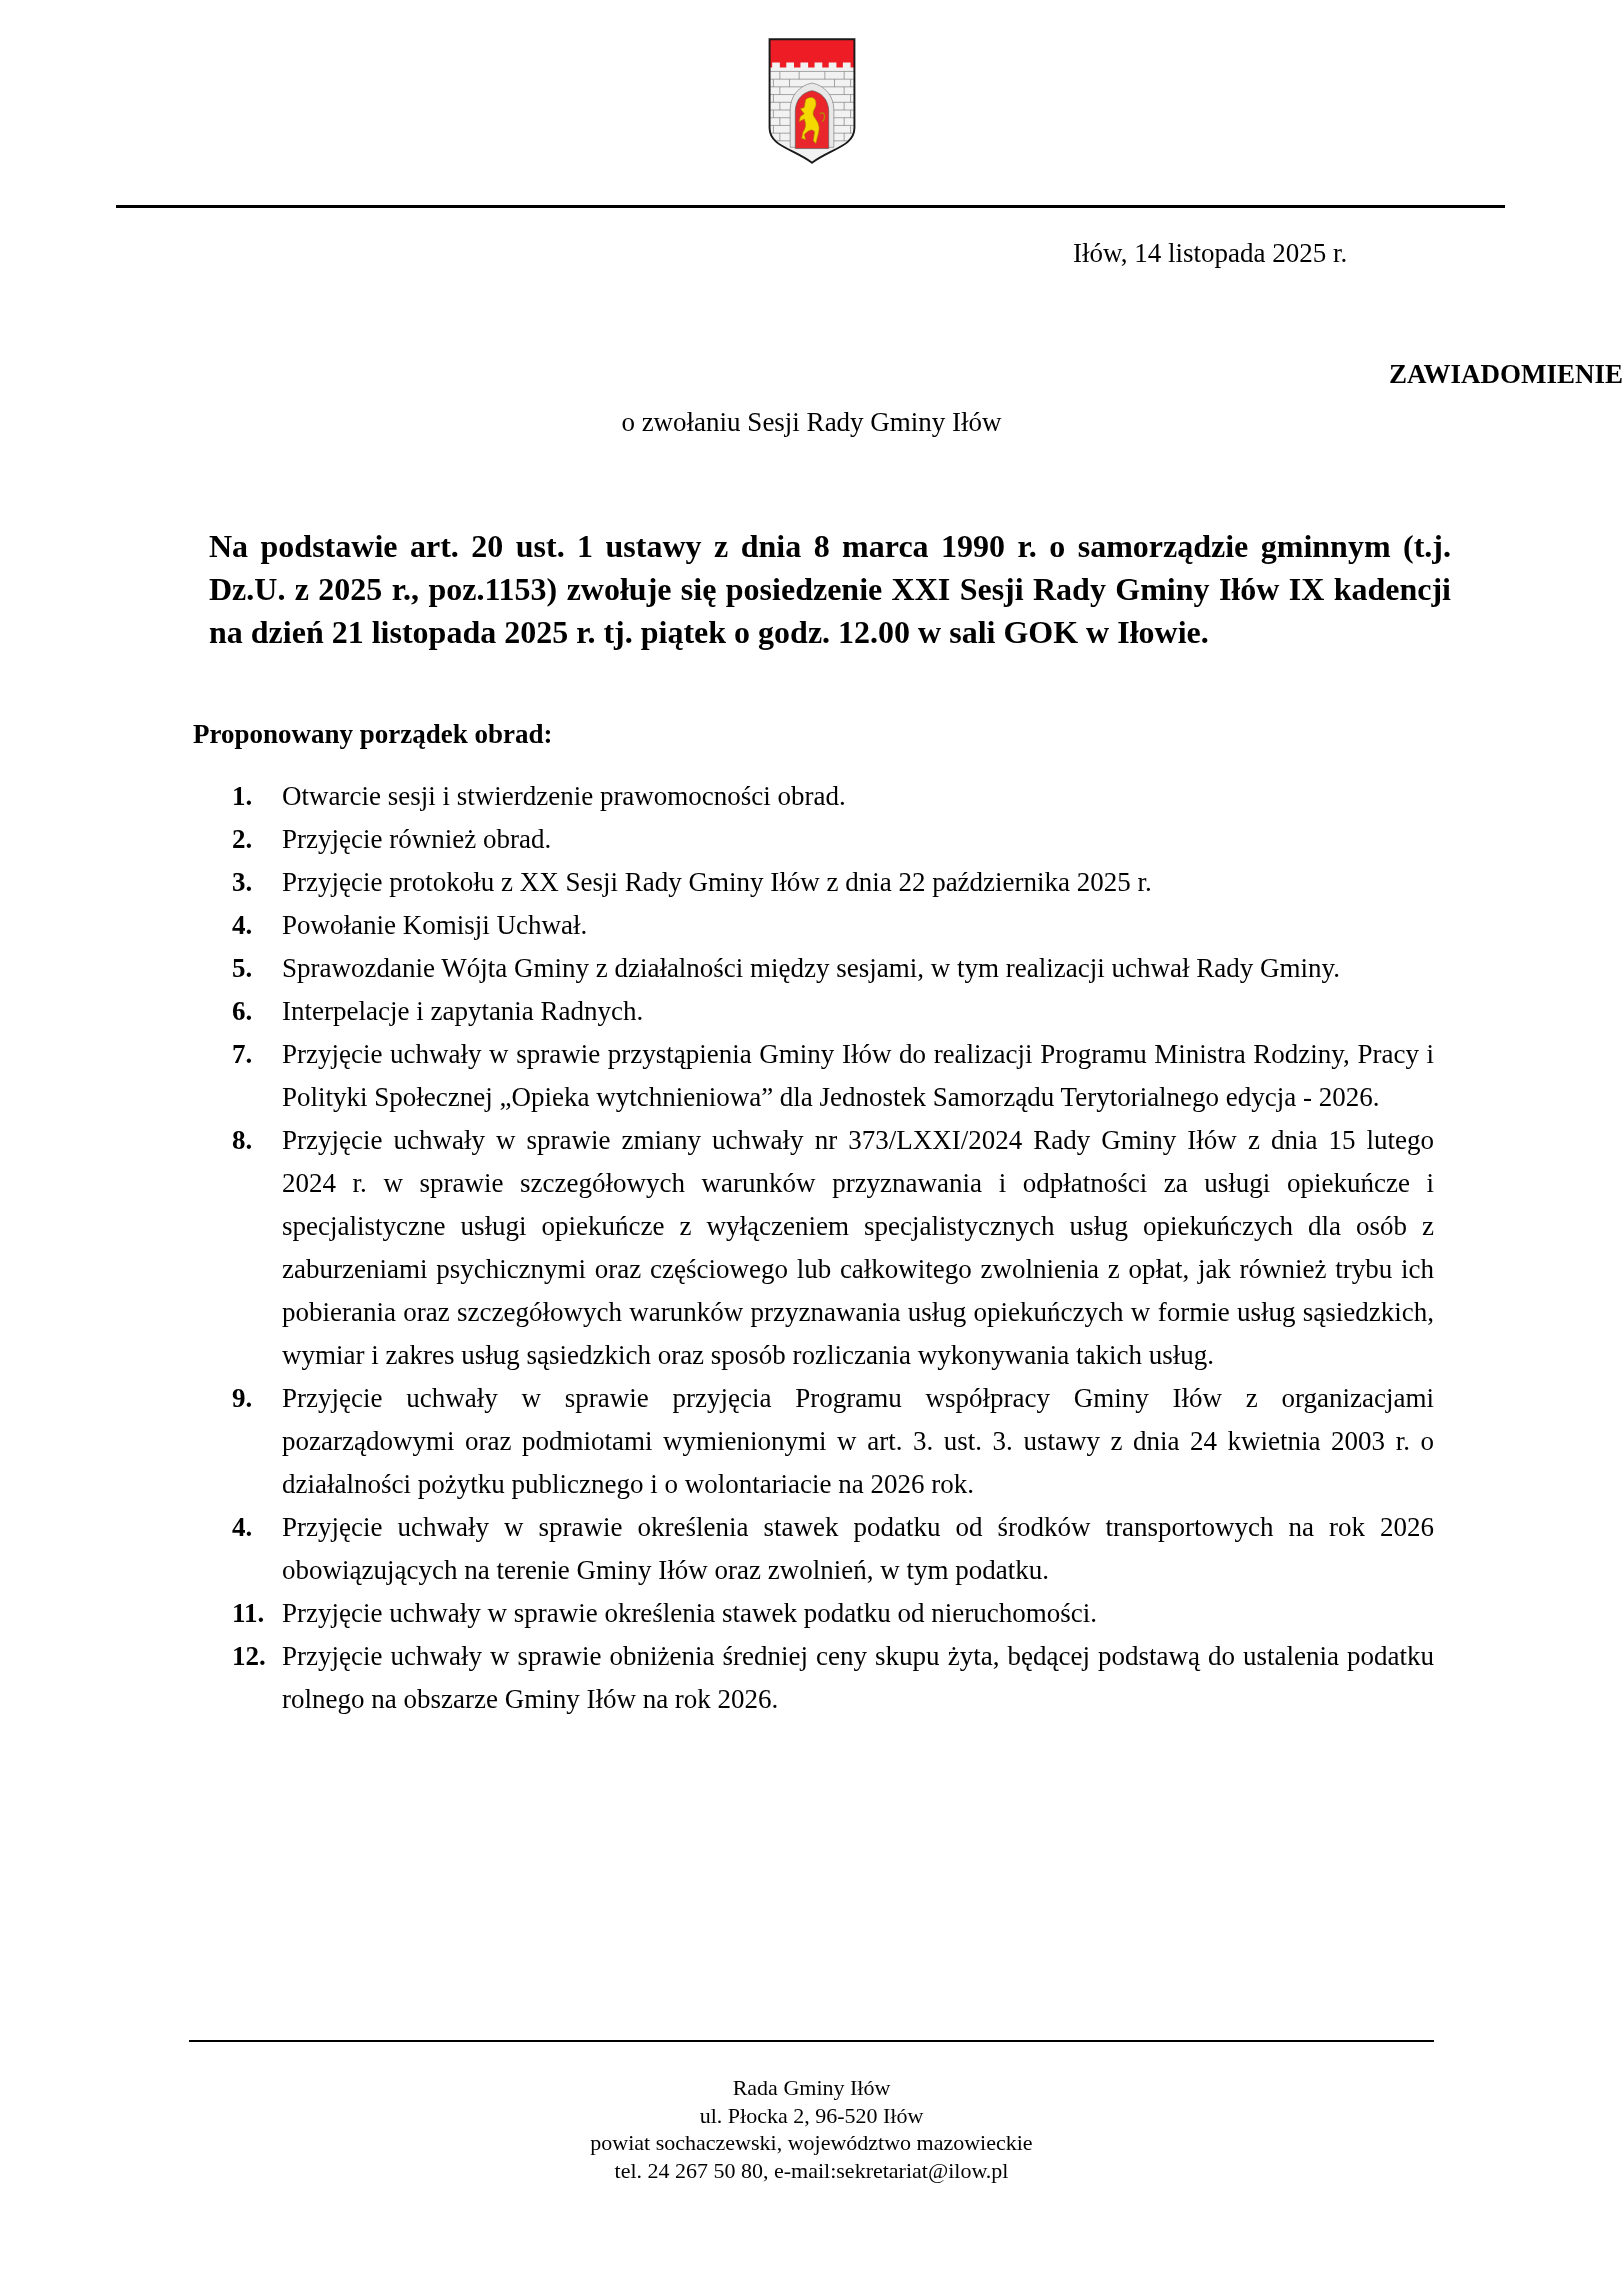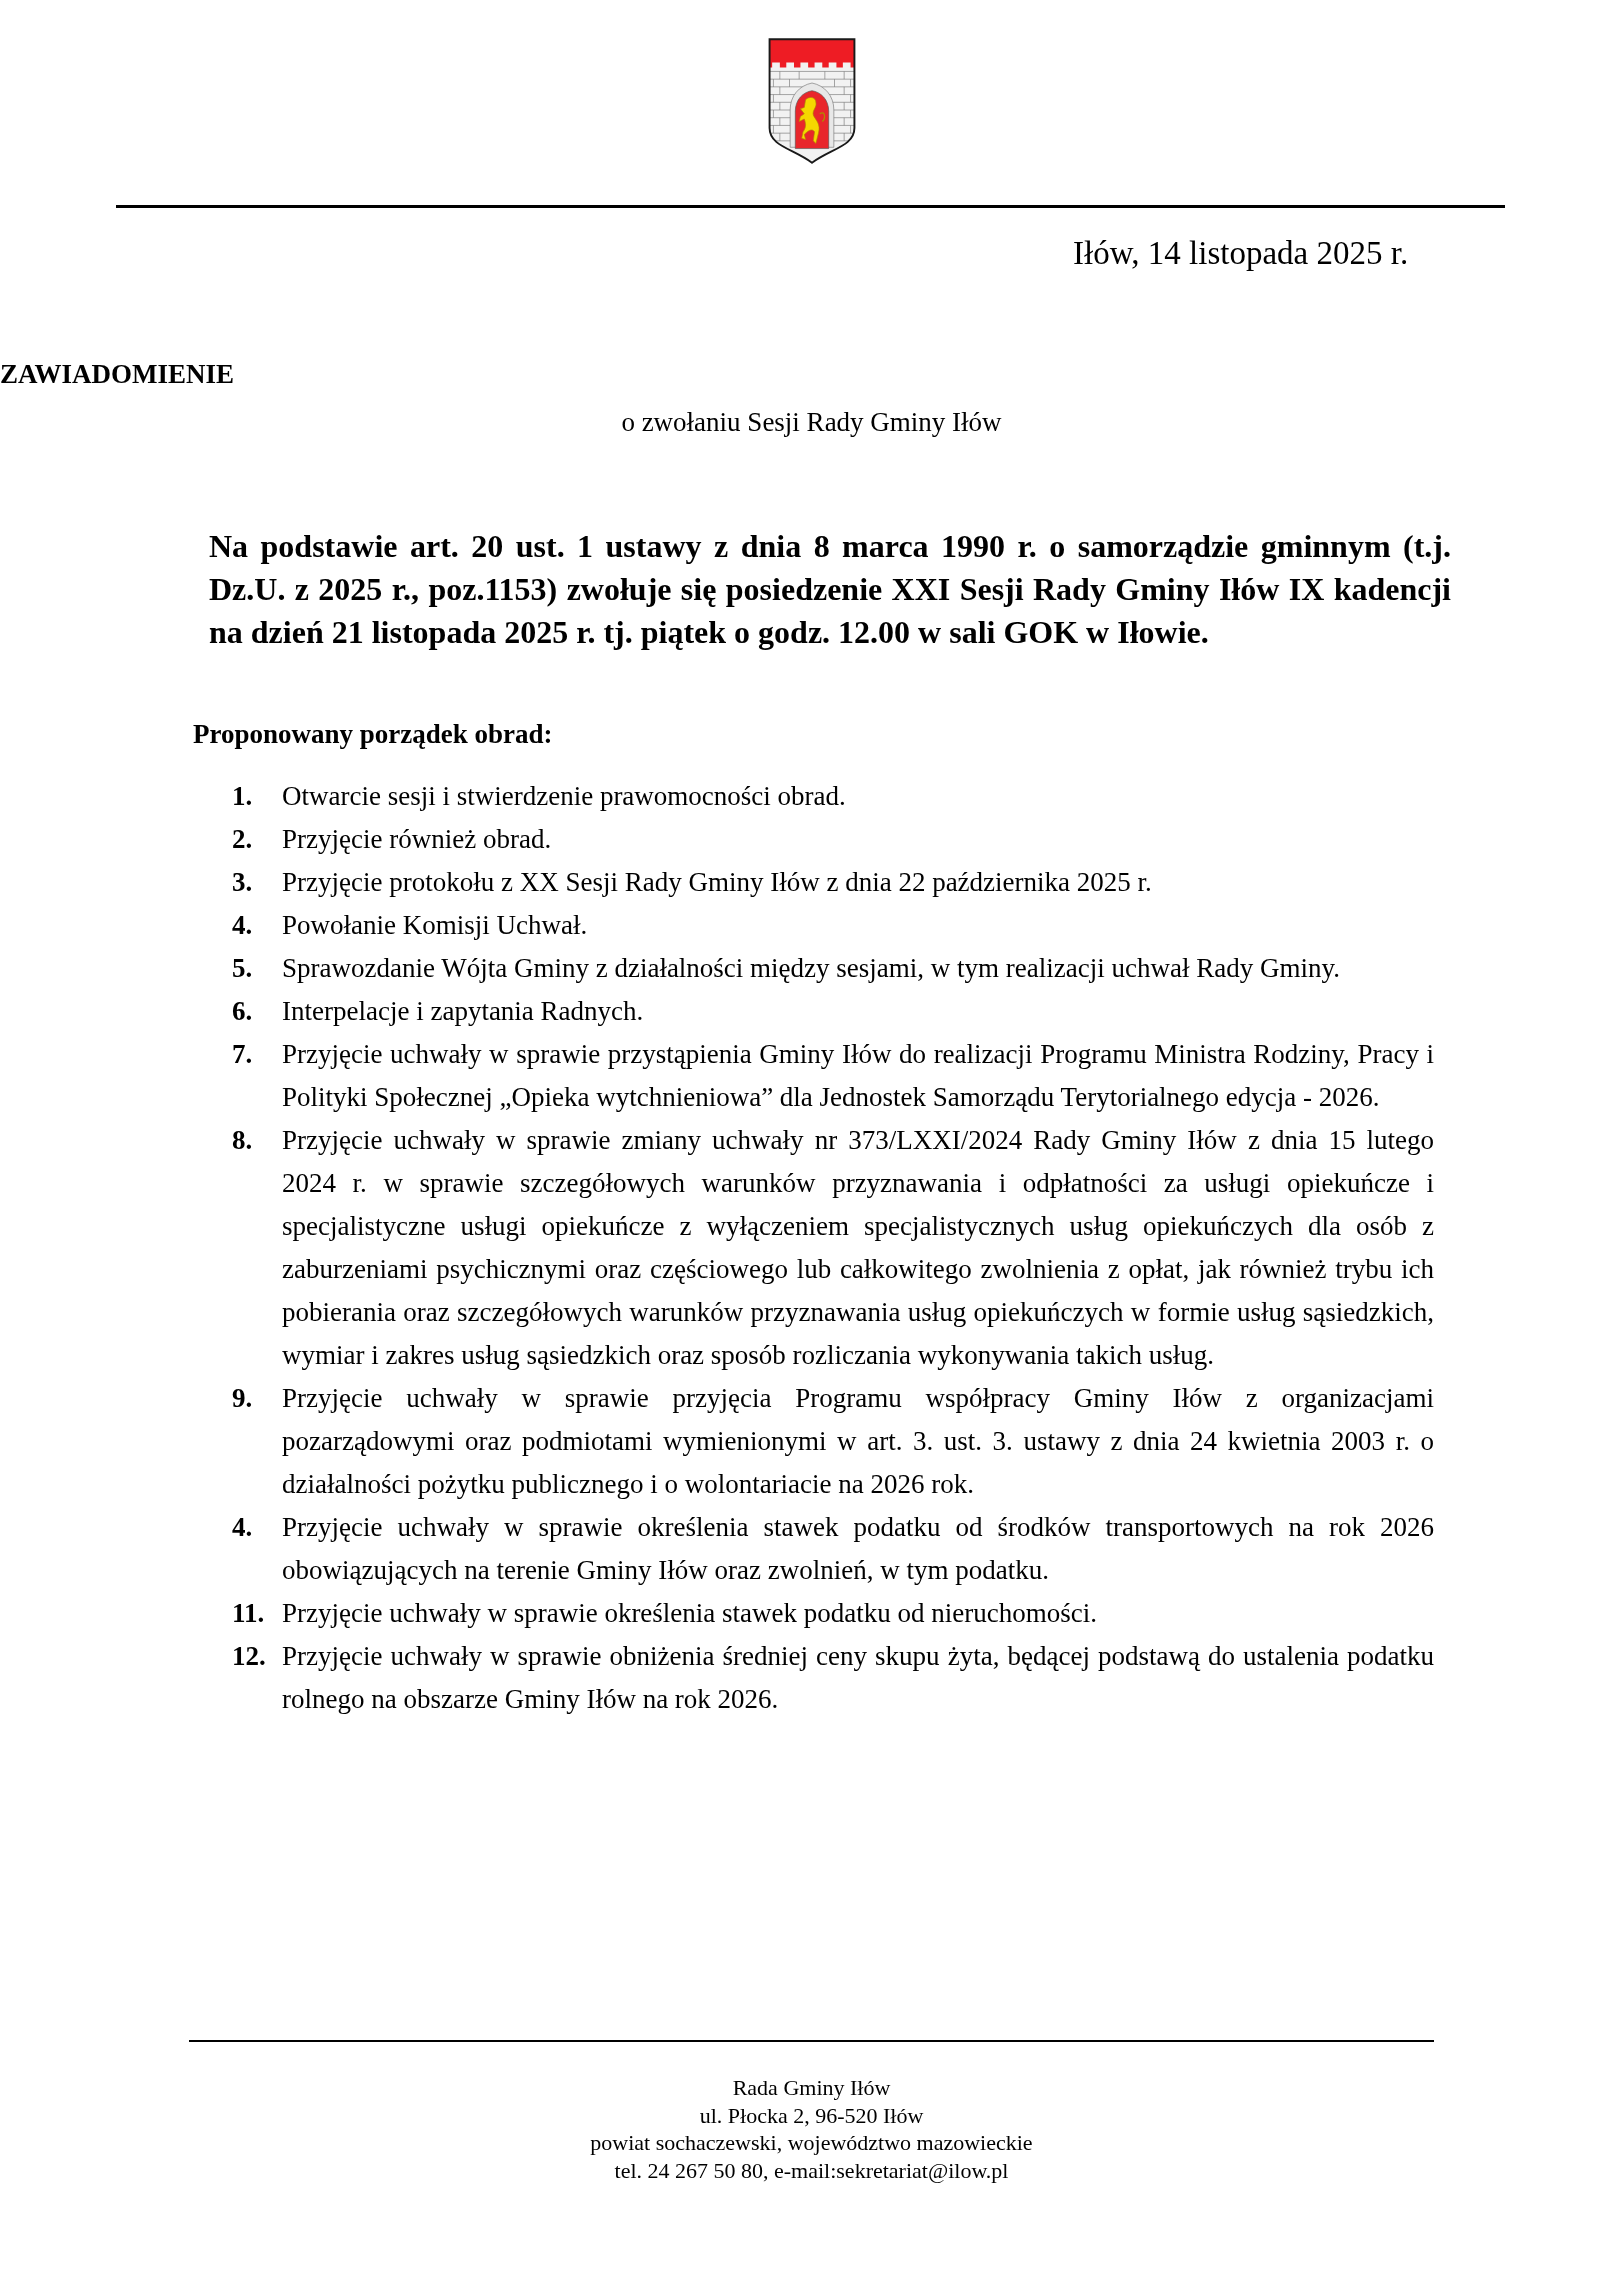--- a/index.html
+++ b/index.html
@@ -2,22 +2,22 @@
 <html style="font-size:10.5px"><head>
   <meta charset="utf-8">
   <style>
     html, body { margin: 0; padding: 0; background: #ffffff; }
     body {
       width: 1623px; height: 2295px; position: relative; overflow: hidden;
       font-family: "Liberation Serif", "DejaVu Serif", serif; color: #000;
     }
     .crest { position: absolute; left: 767px; top: 37px; width: 90px; height: 128px; }
     .rule-top { position: absolute; left: 116px; top: 205px; width: 1389px; height: 2.6px; background: #000; }
-    .date { position: absolute; left: 1073px; top: 237px; font-size: 33px; line-height: 33px; white-space: nowrap; }
-    .title { position: absolute; left: 0; width: 100%; top: 358px; text-align: left; font-size: 27px; font-weight: bold; line-height: 33px; }
+    .date { position: absolute; left: 1073px; top: 237px; font-size: 27px; line-height: 33px; white-space: nowrap; }
+    .title { position: absolute; left: 0; width: 100%; top: 358px; text-align: right; font-size: 27px; font-weight: bold; line-height: 33px; }
     .subtitle { position: absolute; left: 0; width: 100%; top: 406px; text-align: center; font-size: 27px; line-height: 33px; }
     .intro {
       position: absolute; left: 193px; width: 1242px; top: 509px;
       font-size: 32px; font-weight: bold; line-height: 43px; text-align: justify;
       text-align-last: left; margin: 16px;
     }
     .agenda-heading { position: absolute; left: 193px; top: 718px; font-size: 27px; font-weight: bold; line-height: 33px; }
     .agenda { position: absolute; left: 232px; width: 1202px; top: 775px; margin: 0; padding: 0; list-style: none; }
     .agenda li { position: relative; padding-left: 50px; font-size: 27px; line-height: 43px; text-align: justify; }
     .agenda li .num { position: absolute; left: 0; top: 0; font-weight: bold; }

